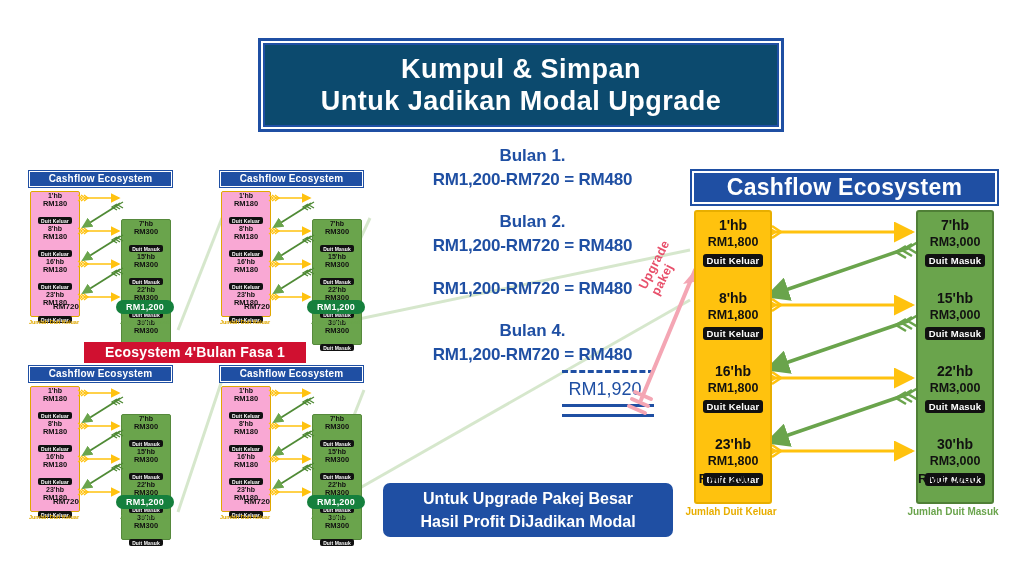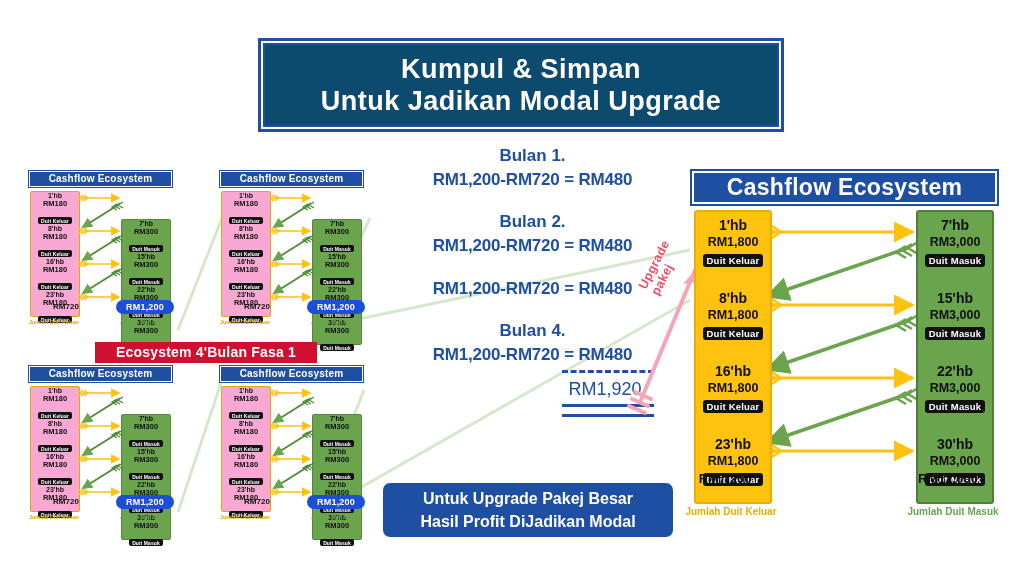--- a/index.html
+++ b/index.html
@@ -38,32 +38,32 @@
   .mini-rm{font-size:7.5px;font-weight:bold;color:#111;line-height:8.5px;}
   .mini-tag{
     display:inline-block;background:#111;color:#fff;font-size:5px;font-weight:bold;
     padding:.5px 3px;border-radius:2px;line-height:6px;margin-top:1px;letter-spacing:.1px;
   }
   .mini-total{
     position:absolute;width:48px;text-align:center;font-size:8px;font-weight:bold;color:#111;
   }
   .mini-total.out{left:20px;top:132px;}
   .mini-badge{
-    position:absolute;left:94px;top:130px;width:58px;height:14px;background:#1d4ed8;
+    position:absolute;left:94px;top:130px;width:58px;height:14px;background:#15803d;
     border-radius:7px;color:#fff;font-size:9px;font-weight:bold;text-align:center;
     line-height:14px;letter-spacing:.2px;
   }
   .mini-cap{position:absolute;width:62px;text-align:center;font-size:5.5px;
     font-weight:bold;line-height:6.5px;}
   .mini-cap.out{left:1px;top:149px;color:#E0A800;}
   .mini-cap.in{left:92px;top:149px;color:#6AA44C;}
 
   
   .red-banner{
-    position:absolute;left:95px;top:342px;width:222px;height:21px;
+    position:absolute;left:84px;top:342px;width:222px;height:21px;
     background:#D01030;color:#fff;font-size:14px;font-weight:bold;
     text-align:center;line-height:21px;letter-spacing:.2px;
   }
 
   
   .calc{position:absolute;left:390px;top:144px;width:285px;text-align:center;color:#1F4FA3;}
   .calc-blk{margin-bottom:18px;}
   .calc-m{font-size:17px;font-weight:bold;line-height:23px;}
   .calc-e{font-size:17px;font-weight:bold;line-height:25px;letter-spacing:-.2px;}
   .dash-rule{position:absolute;left:562px;top:370px;width:92px;border-top:3px dashed #1F4FA3;}

